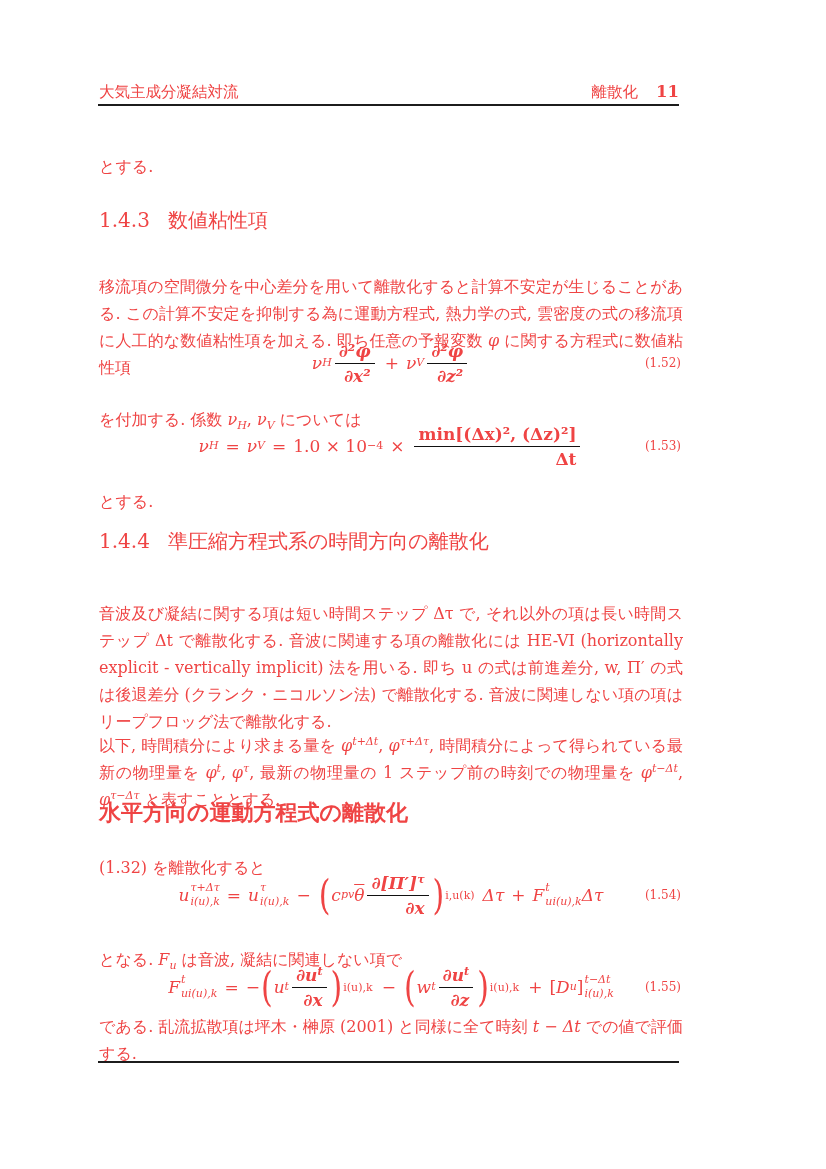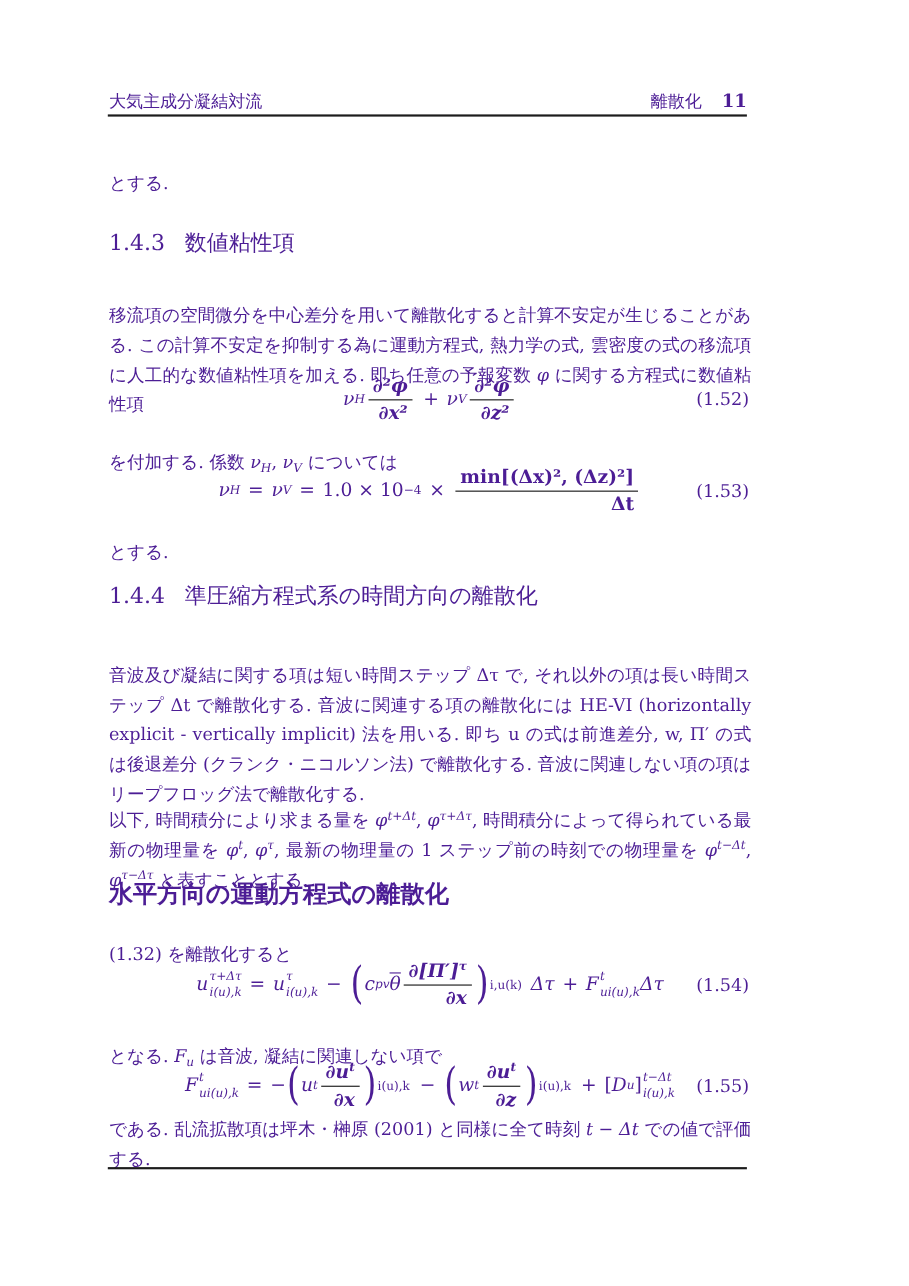--- a/index.html
+++ b/index.html
@@ -1,16 +1,16 @@
 <!DOCTYPE html>
 <html><head>
 <meta charset="utf-8">
 <style>
   html,body{margin:0;padding:0;background:#ffffff;}
-  .page{position:relative;width:744px;height:1169px;background:#ffffff;color:#4c1d95;
+  .page{position:relative;width:744px;height:1169px;background:#ffffff;color:#ef4444;
         font-family:"DejaVu Serif",serif;overflow:hidden;}
   
   .hdr{position:absolute;top:82px;left:99px;width:580px;display:flex;justify-content:space-between;
        align-items:baseline;font-size:15.5px;}
   .hdr-right{display:flex;align-items:baseline;}
   .hdr-page{font-weight:bold;font-size:16.5px;margin-left:18px;}
   .rule{position:absolute;left:98px;width:581px;background:#1c1c1c;}
   .rule-hdr{top:104px;height:1.6px;}
   .rule-ftr{top:1061px;height:2px;}
   .ftr-text{position:absolute;top:1066px;left:99px;width:580px;text-align:right;font-size:14.5px;}
@@ -23,21 +23,21 @@
   .sec-title{font-family:"DejaVu Sans","Liberation Sans",sans-serif;}
   .subsec{font-weight:bold;font-size:22px;font-family:"DejaVu Sans","Liberation Sans",sans-serif;}
   
   .mi{font-style:italic;font-family:"DejaVu Serif",serif;}
   .mn{font-style:normal;}
   sub,sup{font-size:11px;line-height:0;}
   sub{vertical-align:-4px;}
   sup{vertical-align:6px;}
   .eq{display:flex;align-items:center;justify-content:center;font-size:17px;
       font-family:"DejaVu Serif",serif;}
-  .eq-label{position:absolute;right:2px;top:50%;transform:translateY(-50%);font-size:16px;font-style:normal;}
+  .eq-label{position:absolute;right:2px;top:50%;transform:translateY(-50%);font-size:12px;font-style:normal;}
   .frac{display:inline-block;vertical-align:middle;text-align:right;margin:0 3px;font-weight:bold;}
   .frac .num{display:block;padding:0 4px 2px;border-bottom:1.3px solid #111;}
   .frac .den{display:block;padding:2px 4px 0;}
   .op{margin:0 7px;font-style:normal;}
   .ss{display:inline-flex;flex-direction:column;align-items:flex-start;vertical-align:middle;
       font-size:11px;line-height:1.3;margin-left:1px;}
   .ss .up,.ss .dn{display:block;}
   .bp{font-style:normal;font-size:30px;display:inline-block;transform:scaleY(1.35);
       vertical-align:middle;line-height:1;padding:0 1px;}
   .bsub{font-size:11px;vertical-align:-16px;margin-right:2px;}

